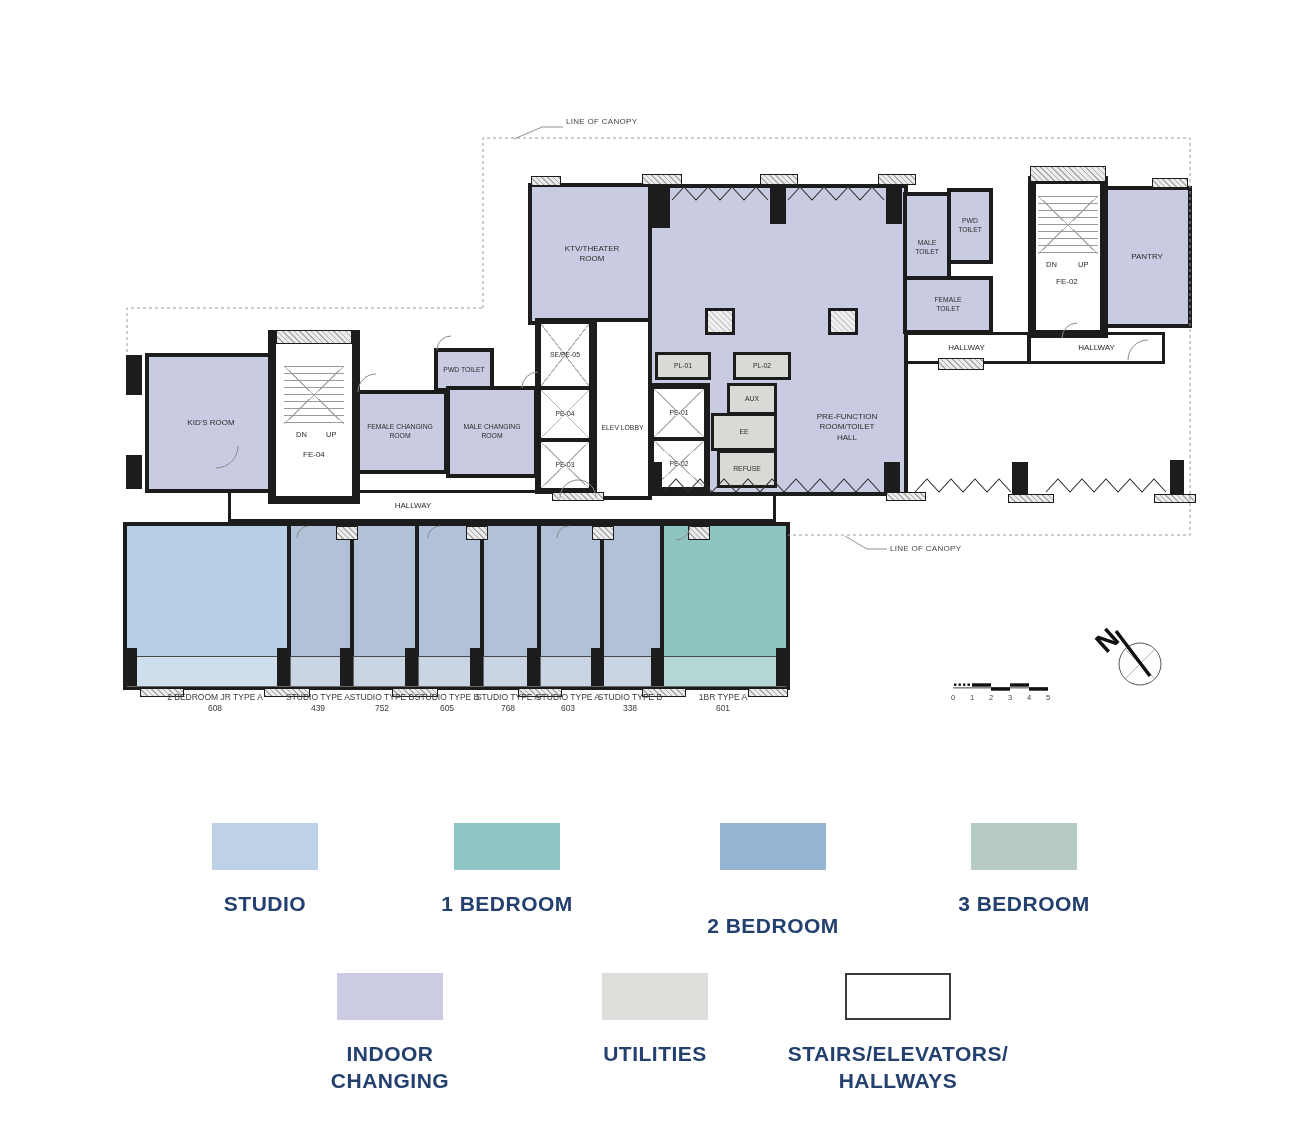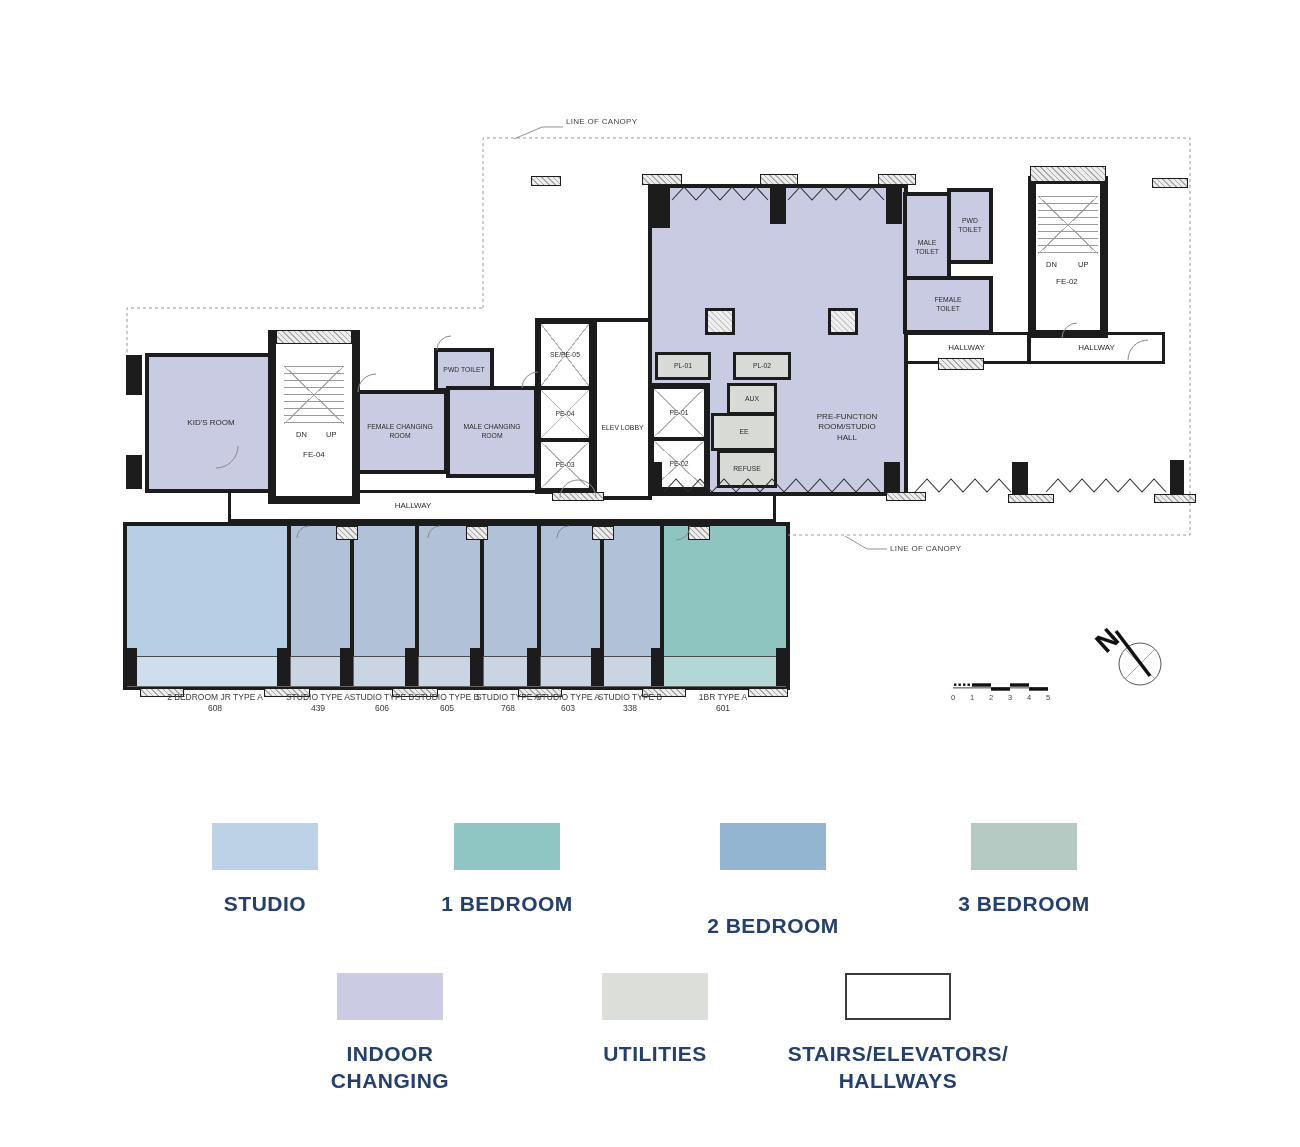--- a/index.html
+++ b/index.html
@@ -57,40 +57,47 @@
   <div class="room whitebg b3" style="left:228px;top:490px;width:548px;height:32px">
     <span class="rlabel" style="position:absolute;left:152px;top:8px;width:60px">HALLWAY</span>
   </div>
   <div class="room whitebg b3" style="left:903px;top:332px;width:127px;height:32px">
     <span class="rlabel">HALLWAY</span>
   </div>
   <div class="room whitebg b3" style="left:1028px;top:332px;width:137px;height:32px">
     <span class="rlabel">HALLWAY</span>
   </div>
 
+  <div class="room amen" style="left:528px;top:183px;width:128px;height:142px">
+    <span class="rlabel">KTV/THEATER
+ROOM</span>
+  </div>
 
   <div class="room amen" style="left:648px;top:184px;width:260px;height:312px">
     <span class="rlabel" style="position:absolute;left:140px;top:224px;width:110px">PRE-FUNCTION
-ROOM/STUDIO
+ROOM/TOILET
 HALL</span>
   </div>
 
   <div class="room amen" style="left:903px;top:192px;width:48px;height:112px">
     <span class="rlabel s7">MALE
 TOILET</span>
   </div>
   <div class="room amen" style="left:947px;top:188px;width:46px;height:76px">
     <span class="rlabel s7">PWD
 TOILET</span>
   </div>
   <div class="room amen" style="left:903px;top:276px;width:90px;height:58px">
     <span class="rlabel s7">FEMALE
 TOILET</span>
   </div>
 
+  <div class="room amen" style="left:1102px;top:186px;width:90px;height:142px">
+    <span class="rlabel">PANTRY</span>
+  </div>
 
 
   <div class="room amen" style="left:145px;top:353px;width:132px;height:140px">
     <span class="rlabel">KID'S ROOM</span>
   </div>
   <div class="room amen" style="left:352px;top:390px;width:96px;height:84px">
     <span class="rlabel s7">FEMALE CHANGING
 ROOM</span>
   </div>
   <div class="room amen" style="left:434px;top:348px;width:60px;height:44px">
@@ -220,21 +227,21 @@
   <div class="ulabel" style="left:215px">
     <div>2 BEDROOM JR TYPE A</div>
       <div>608</div>
   </div>
   <div class="ulabel" style="left:318px">
     <div>STUDIO TYPE A</div>
       <div>439</div>
   </div>
   <div class="ulabel" style="left:382px">
     <div>STUDIO TYPE B</div>
-      <div>606</div>
+      <div>752</div>
   </div>
   <div class="ulabel" style="left:447px">
     <div>STUDIO TYPE B</div>
       <div>605</div>
   </div>
   <div class="ulabel" style="left:508px">
     <div>STUDIO TYPE A</div>
       <div>768</div>
   </div>
   <div class="ulabel" style="left:568px">

